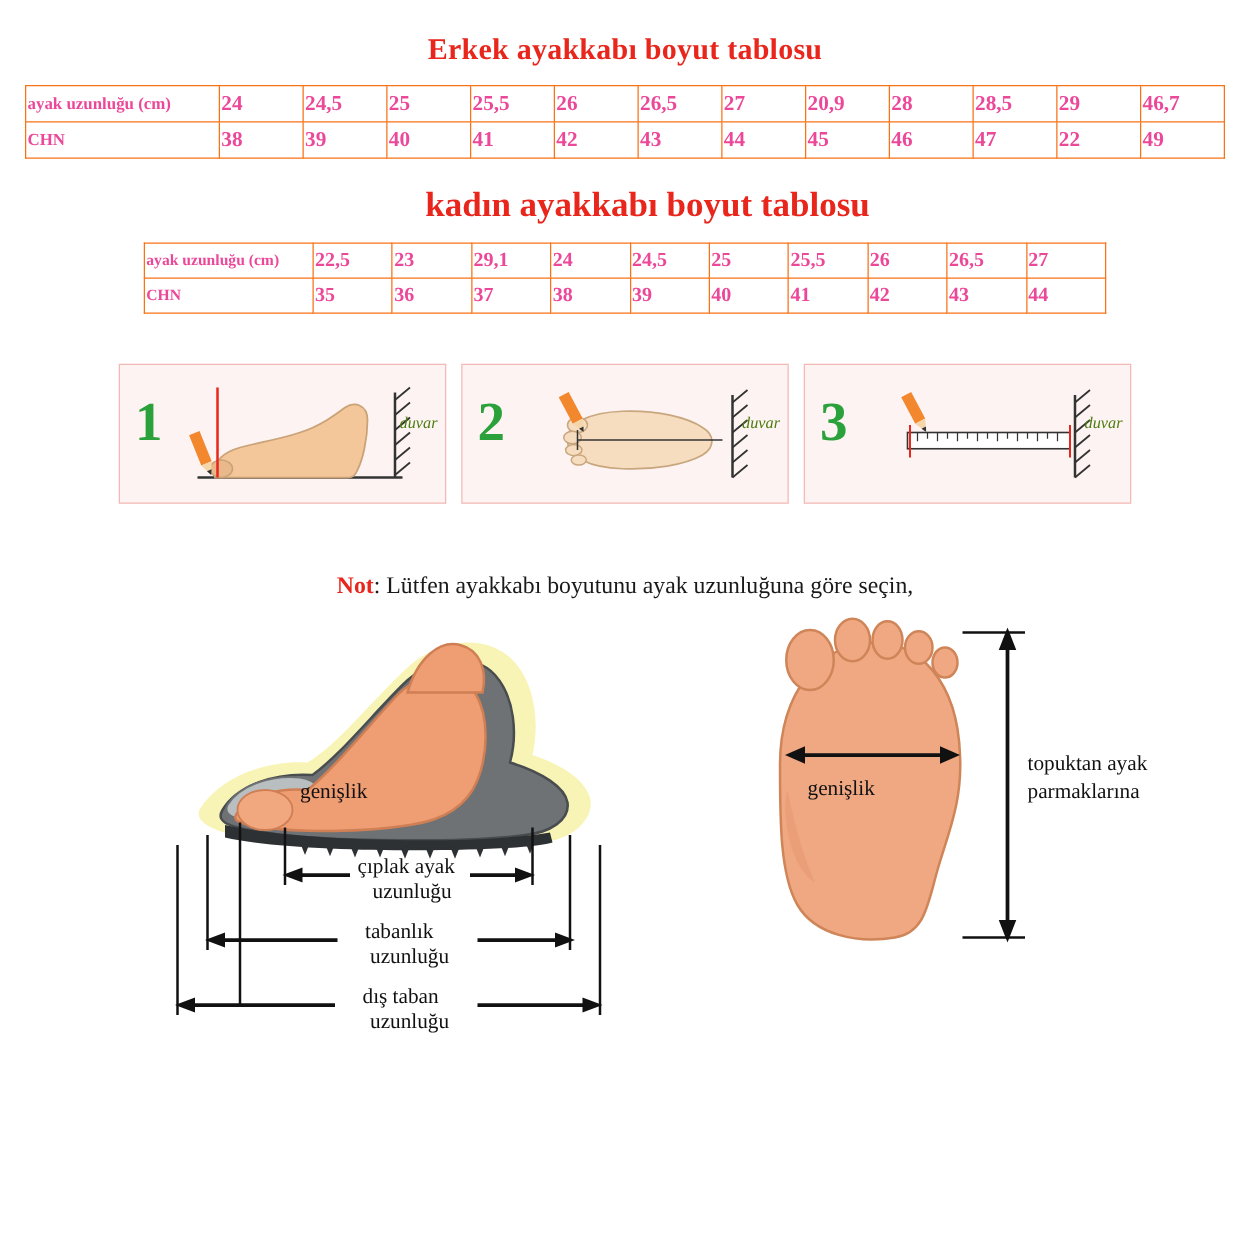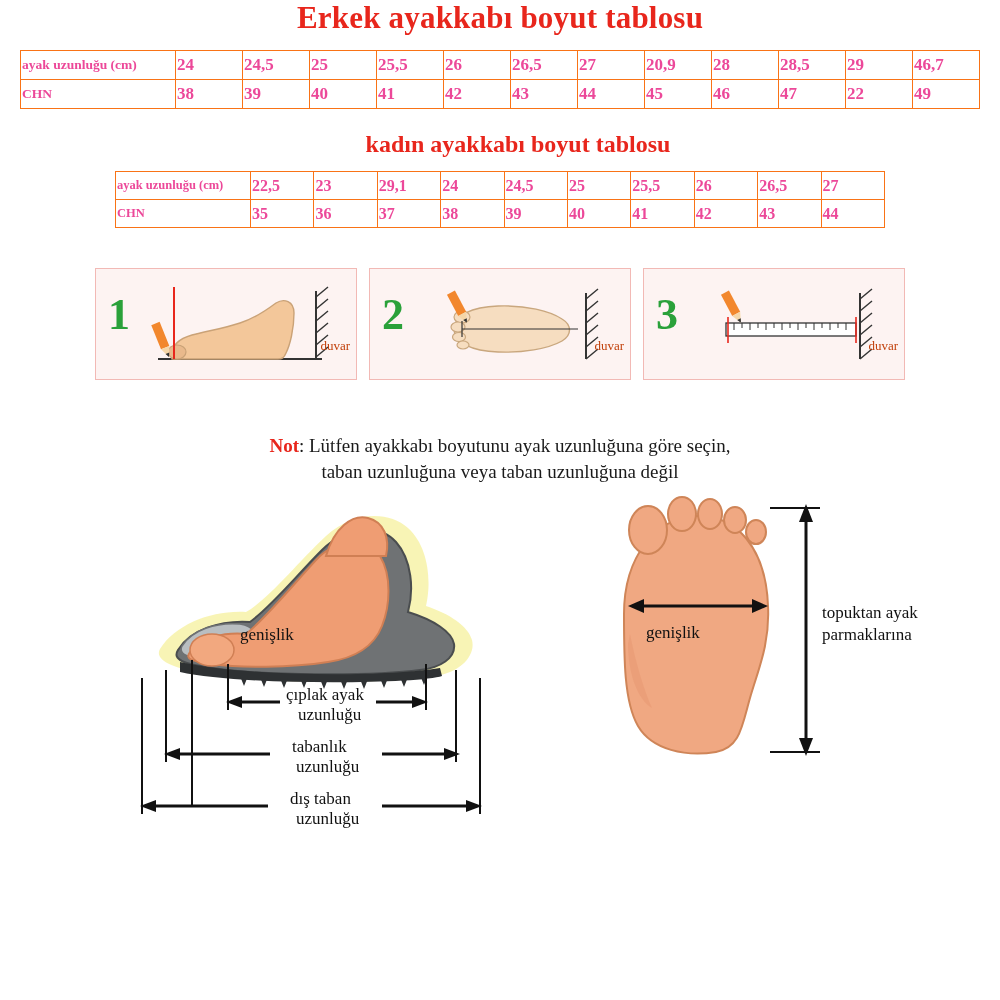--- a/index.html
+++ b/index.html
@@ -17,25 +17,26 @@
   }
 
   
   .title {
     text-align: center;
     color: #e8261c;
     font-weight: bold;
     font-family: "Liberation Serif", serif;
   }
   #men-title {
-    font-size: 31px;
+    font-size: 24px;
+    margin-top: 27px;
     letter-spacing: .2px;
   }
   #women-title {
-    font-size: 24px;
+    font-size: 28px;
     margin-top: 22px;
     margin-left: 36px;
   }
 
   
   table {
     border-collapse: collapse;
     table-layout: fixed;
   }
   table td {
@@ -83,24 +84,25 @@
     font-size: 44px;
     font-weight: bold;
     color: #2aa13a;
     font-family: "Liberation Serif", serif;
     line-height: 1;
   }
   .step-svg { position: absolute; left: 48px; top: 4px; }
   .wall-label {
     position: absolute;
     right: 6px;
-    bottom: 25px;
+    bottom: 56px;
     font-size: 13px;
-    color: #c2410c;
-    font-family: "Liberation Serif", serif;
+    color: #4d7c0f;
+    font-family: "Liberation Serif", serif;
+    font-style: italic;
   }
 
   
   #note {
     text-align: center;
     margin-top: 53px;
     font-size: 19px;
     font-family: "Liberation Serif", serif;
     line-height: 1.35;
     color: #1a1a1a;
@@ -312,21 +314,20 @@
         <polygon points="36,42 45,42 40.5,52" fill="#f5d6a8"></polygon>
         <polygon points="38.5,48 42.5,48 40.5,52" fill="#333"></polygon>
       </g>
     </svg>
     <div class="wall-label">duvar</div>
   </div>
 </div>
 
 <div id="note">
   <span class="note-kw">Not</span><span>: Lütfen ayakkabı boyutunu ayak uzunluğuna göre seçin,</span><br>
-  <span>taban uzunluğuna veya taban uzunluğuna değil</span>
 </div>
 
 <div id="bottom">
 
   <svg id="foot-side" width="420" height="340" viewBox="0 0 420 340">
 
     <path d="M40 155 C56 130 92 116 126 118 C150 104 176 70 206 42 C232 18 268 16 288 34 C308 52 312 86 306 112 C330 120 348 132 352 146 C356 162 340 178 316 182 C270 190 140 190 84 180 C52 174 34 166 40 155 Z" fill="#f7f2a8" opacity="0.85"></path>
 
     <path d="M58 156 C70 136 100 126 130 128 C152 112 176 82 202 56 C226 32 260 30 276 48 C292 66 294 96 288 118 C314 126 332 138 334 150 C336 164 320 174 300 176 C256 182 142 182 92 174 C64 170 52 166 58 156 Z" fill="#6f7274" stroke="#4a4d4f" stroke-width="2"></path>
 

